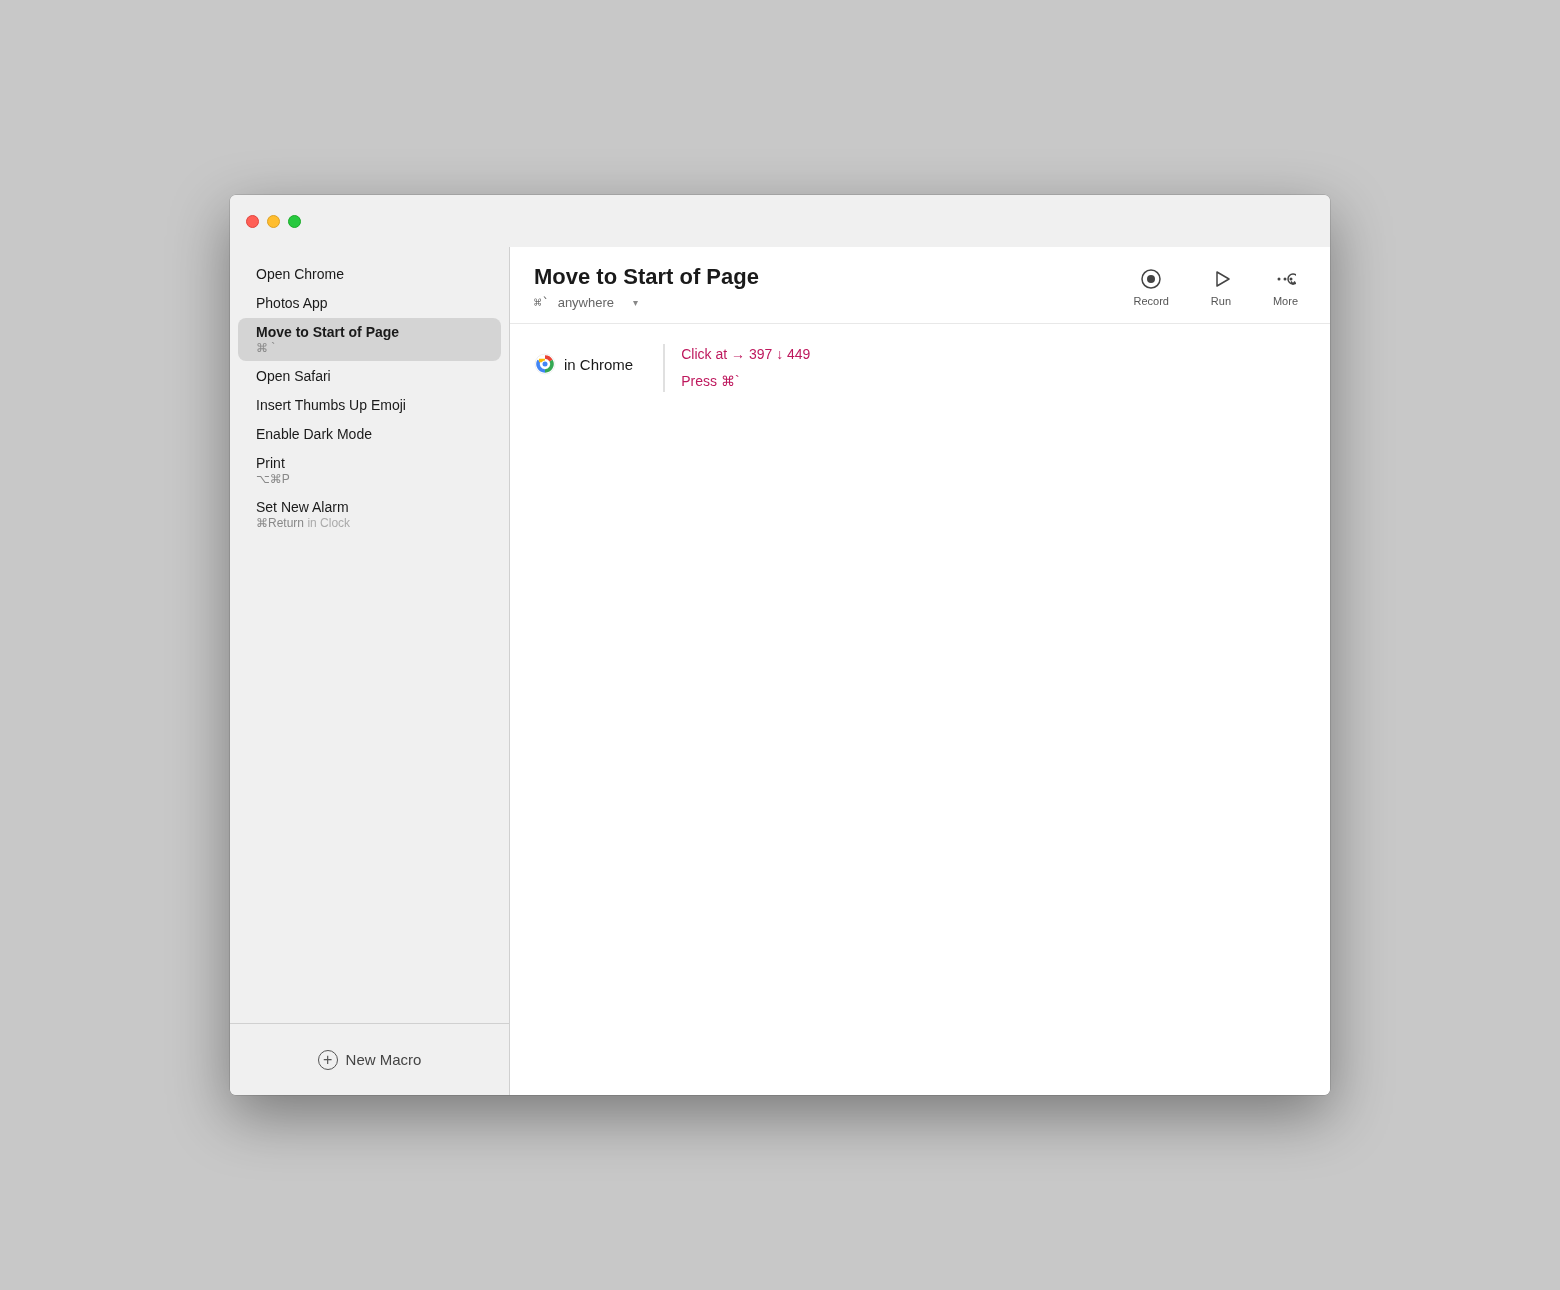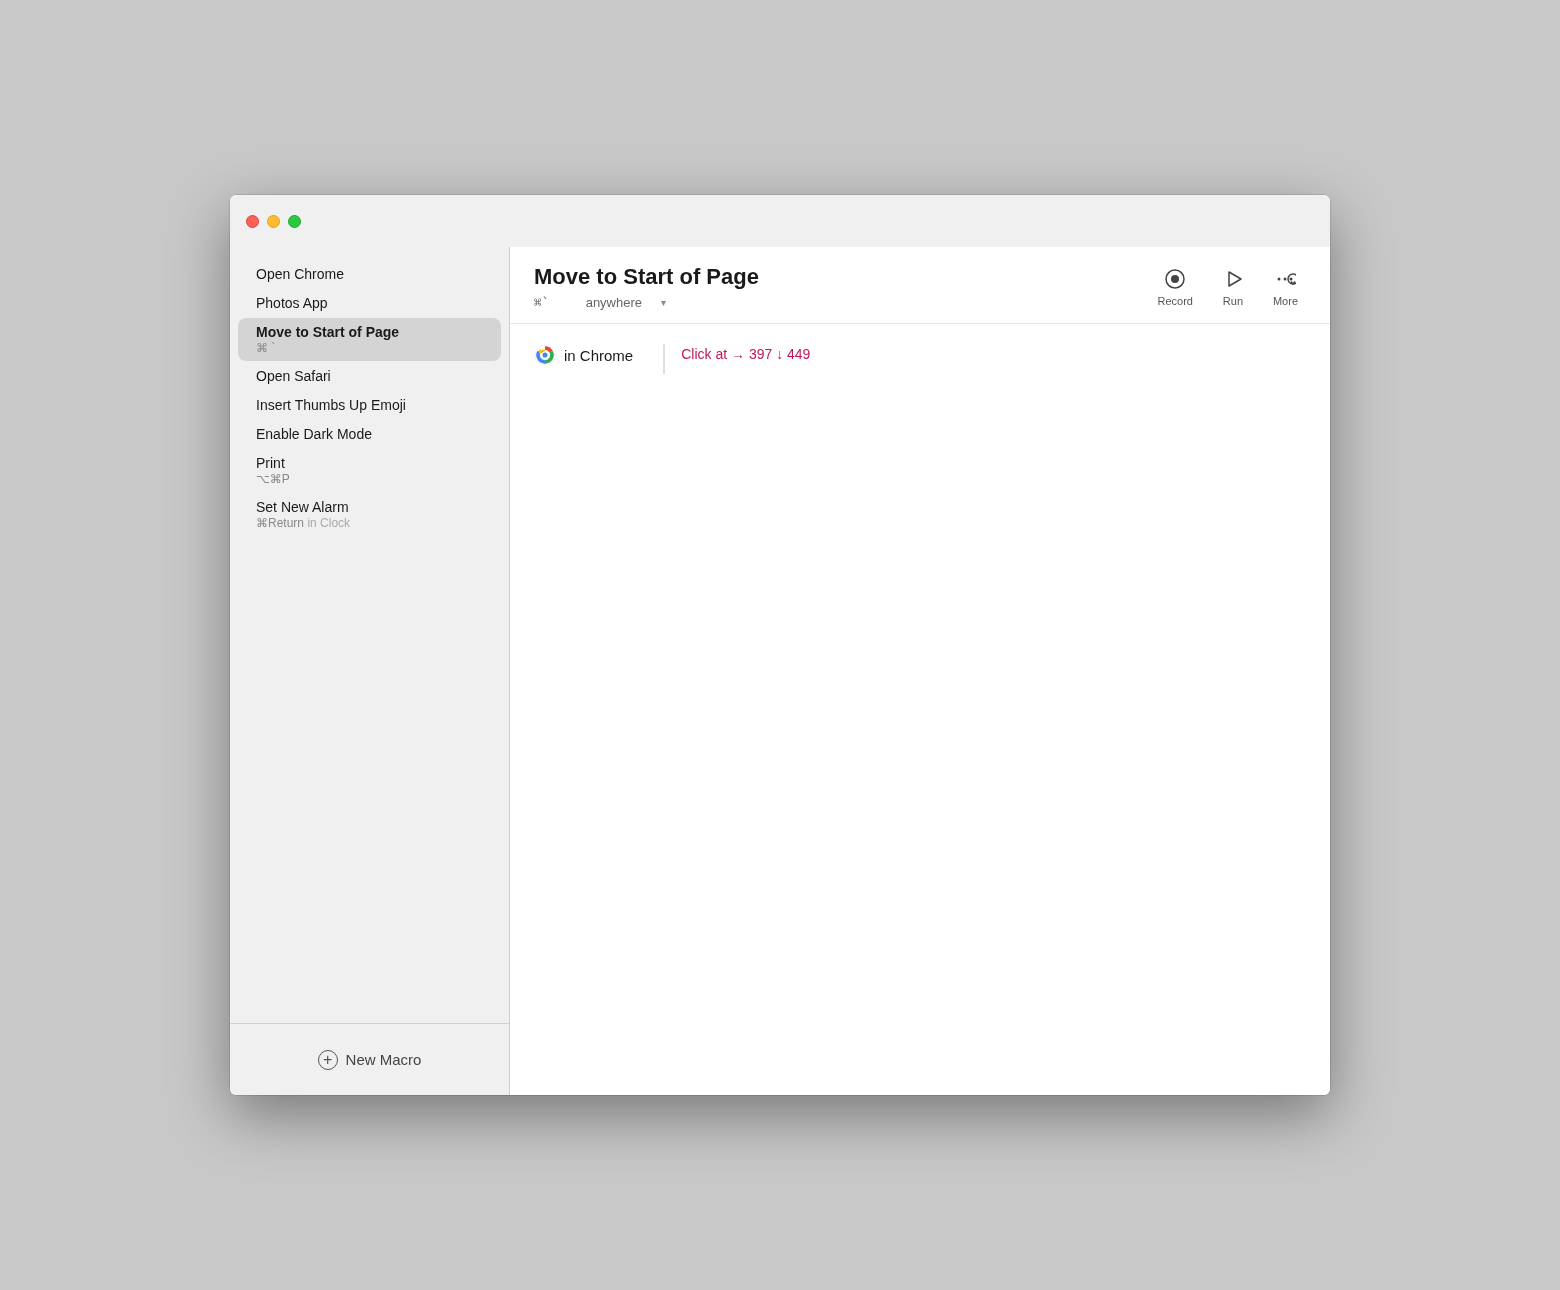--- a/index.html
+++ b/index.html
@@ -185,33 +185,32 @@
       font-family: "SF Mono", "Menlo", monospace;
     }
 
     .trigger-where {
       font-size: 13px;
       color: #666;
       cursor: pointer;
       display: flex;
       align-items: center;
       gap: 19px;
-      margin-left: 28px;
     }
 
     .chevron-down {
       font-size: 10px;
       color: #888;
     }
 
     
     .header-actions {
       display: flex;
       align-items: center;
-      gap: 12px;
+      gap: 24px;
     }
 
     .action-btn {
       display: flex;
       flex-direction: column;
       align-items: center;
       gap: 4px;
       cursor: pointer;
       background: none;
       border: none;
@@ -418,20 +417,21 @@
               <circle cx="11" cy="11" r="3.5" fill="white"></circle>
               <circle cx="11" cy="11" r="2.5" fill="#4285F4"></circle>
 
               <line x1="11" y1="7.5" x2="11" y2="4" stroke="none"></line>
             </svg>
             <span class="app-name">in Chrome</span>
           </div>
 
           <div class="actions-list">
             <div class="action-item">Click at → 397 ↓ 449</div>
+            <div class="action-item">Press ⌘`</div>
           </div>
 
         </div>
       </div>
 
     </div>
   </div>
 </div>
 
 </body></html>

